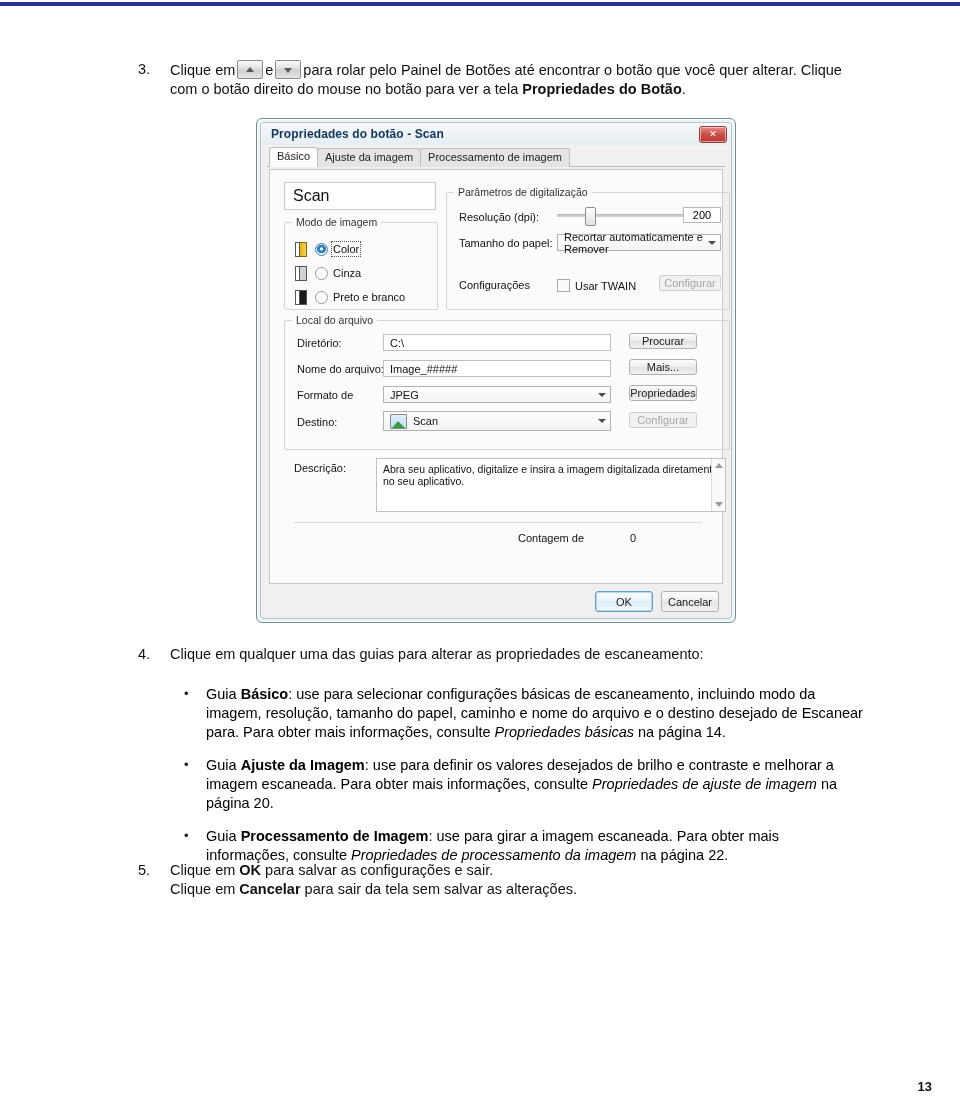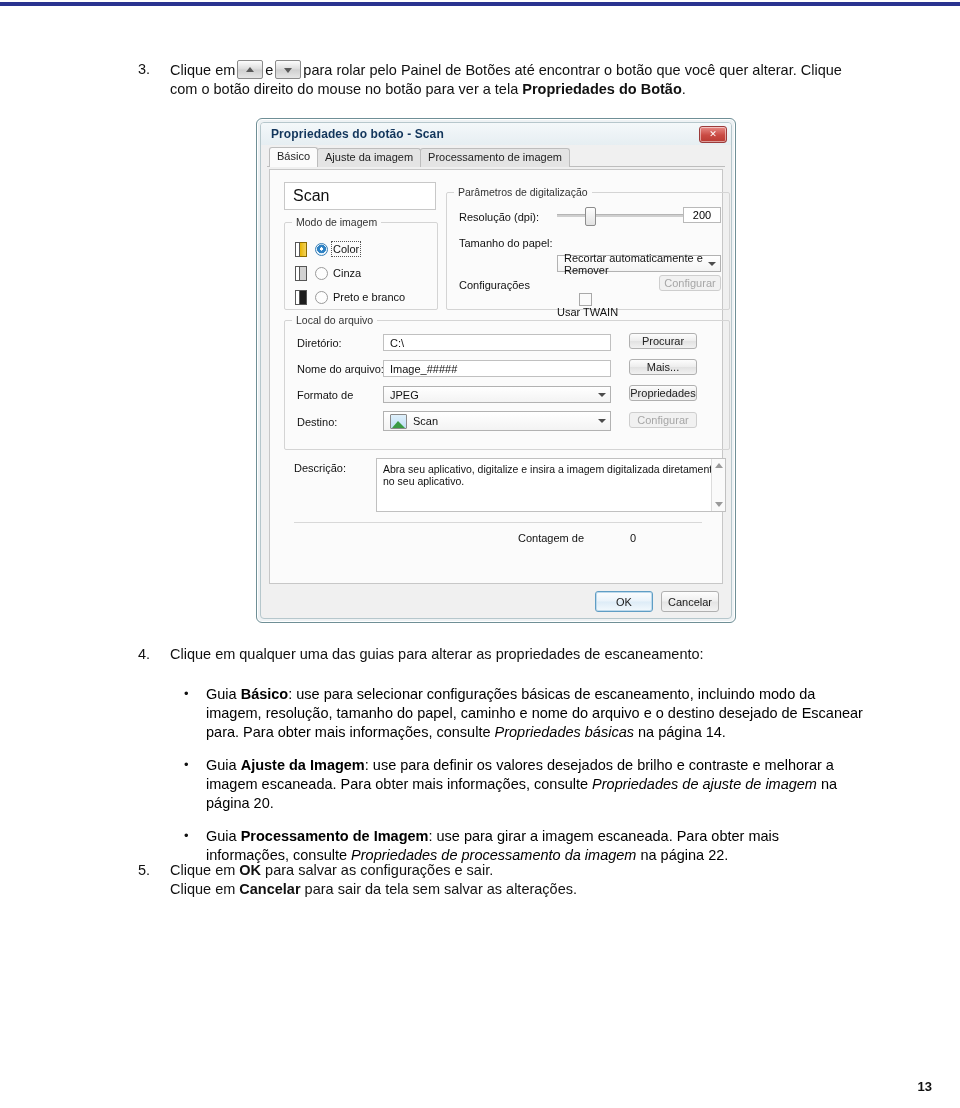--- a/index.html
+++ b/index.html
@@ -387,30 +387,30 @@
             </span>
           </div>
           <div class="frow" style="left:236px;top:14px;">
             <span class="numbox">200</span>
           </div>
 
           <div class="frow" style="left:12px;top:44px;">
             <span class="flabel">Tamanho do papel:</span>
           </div>
           <div class="frow" style="left:110px;top:41px;">
-            <span class="combo" style="width:164px;margin-top:21px;">
+            <span class="combo" style="width:164px;">
               <span>Recortar automaticamente e Remover</span>
               <span class="arrow"></span>
             </span>
           </div>
 
           <div class="frow" style="left:12px;top:86px;">
             <span class="flabel">Configurações</span>
           </div>
-          <div class="frow" style="left:110px;top:100px;flex-direction:column;">
+          <div class="frow" style="left:110px;top:86px;">
             <span class="chk"></span>
             <span class="flabel">Usar TWAIN</span>
           </div>
           <div class="frow" style="left:212px;top:82px;">
             <span class="btn disabled">Configurar</span>
           </div>
         </div>
 
         <div class="group" id="grp-file">
           <span class="legend">Local do arquivo</span>

